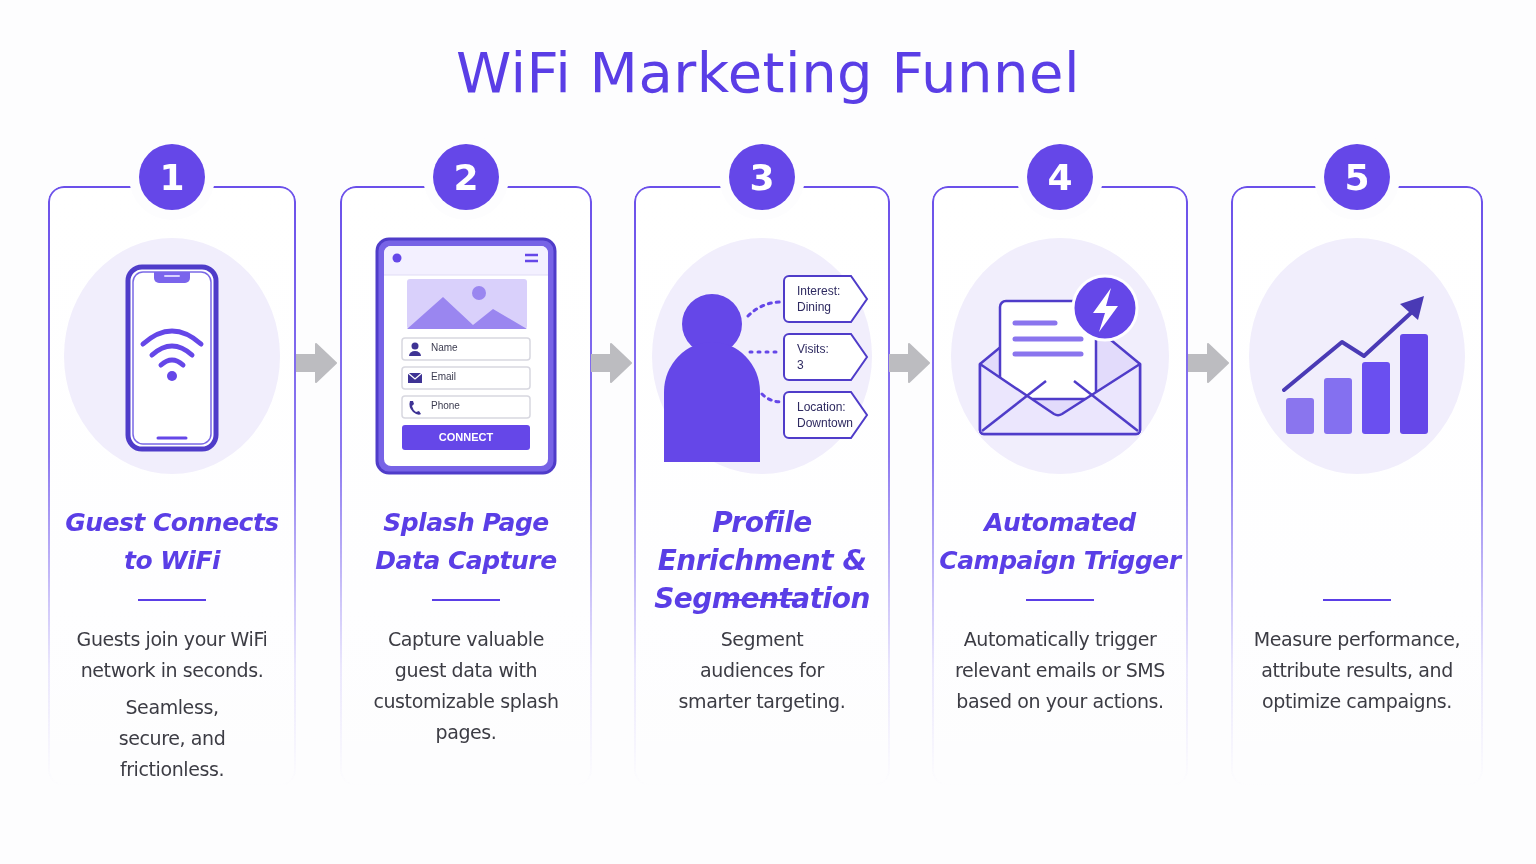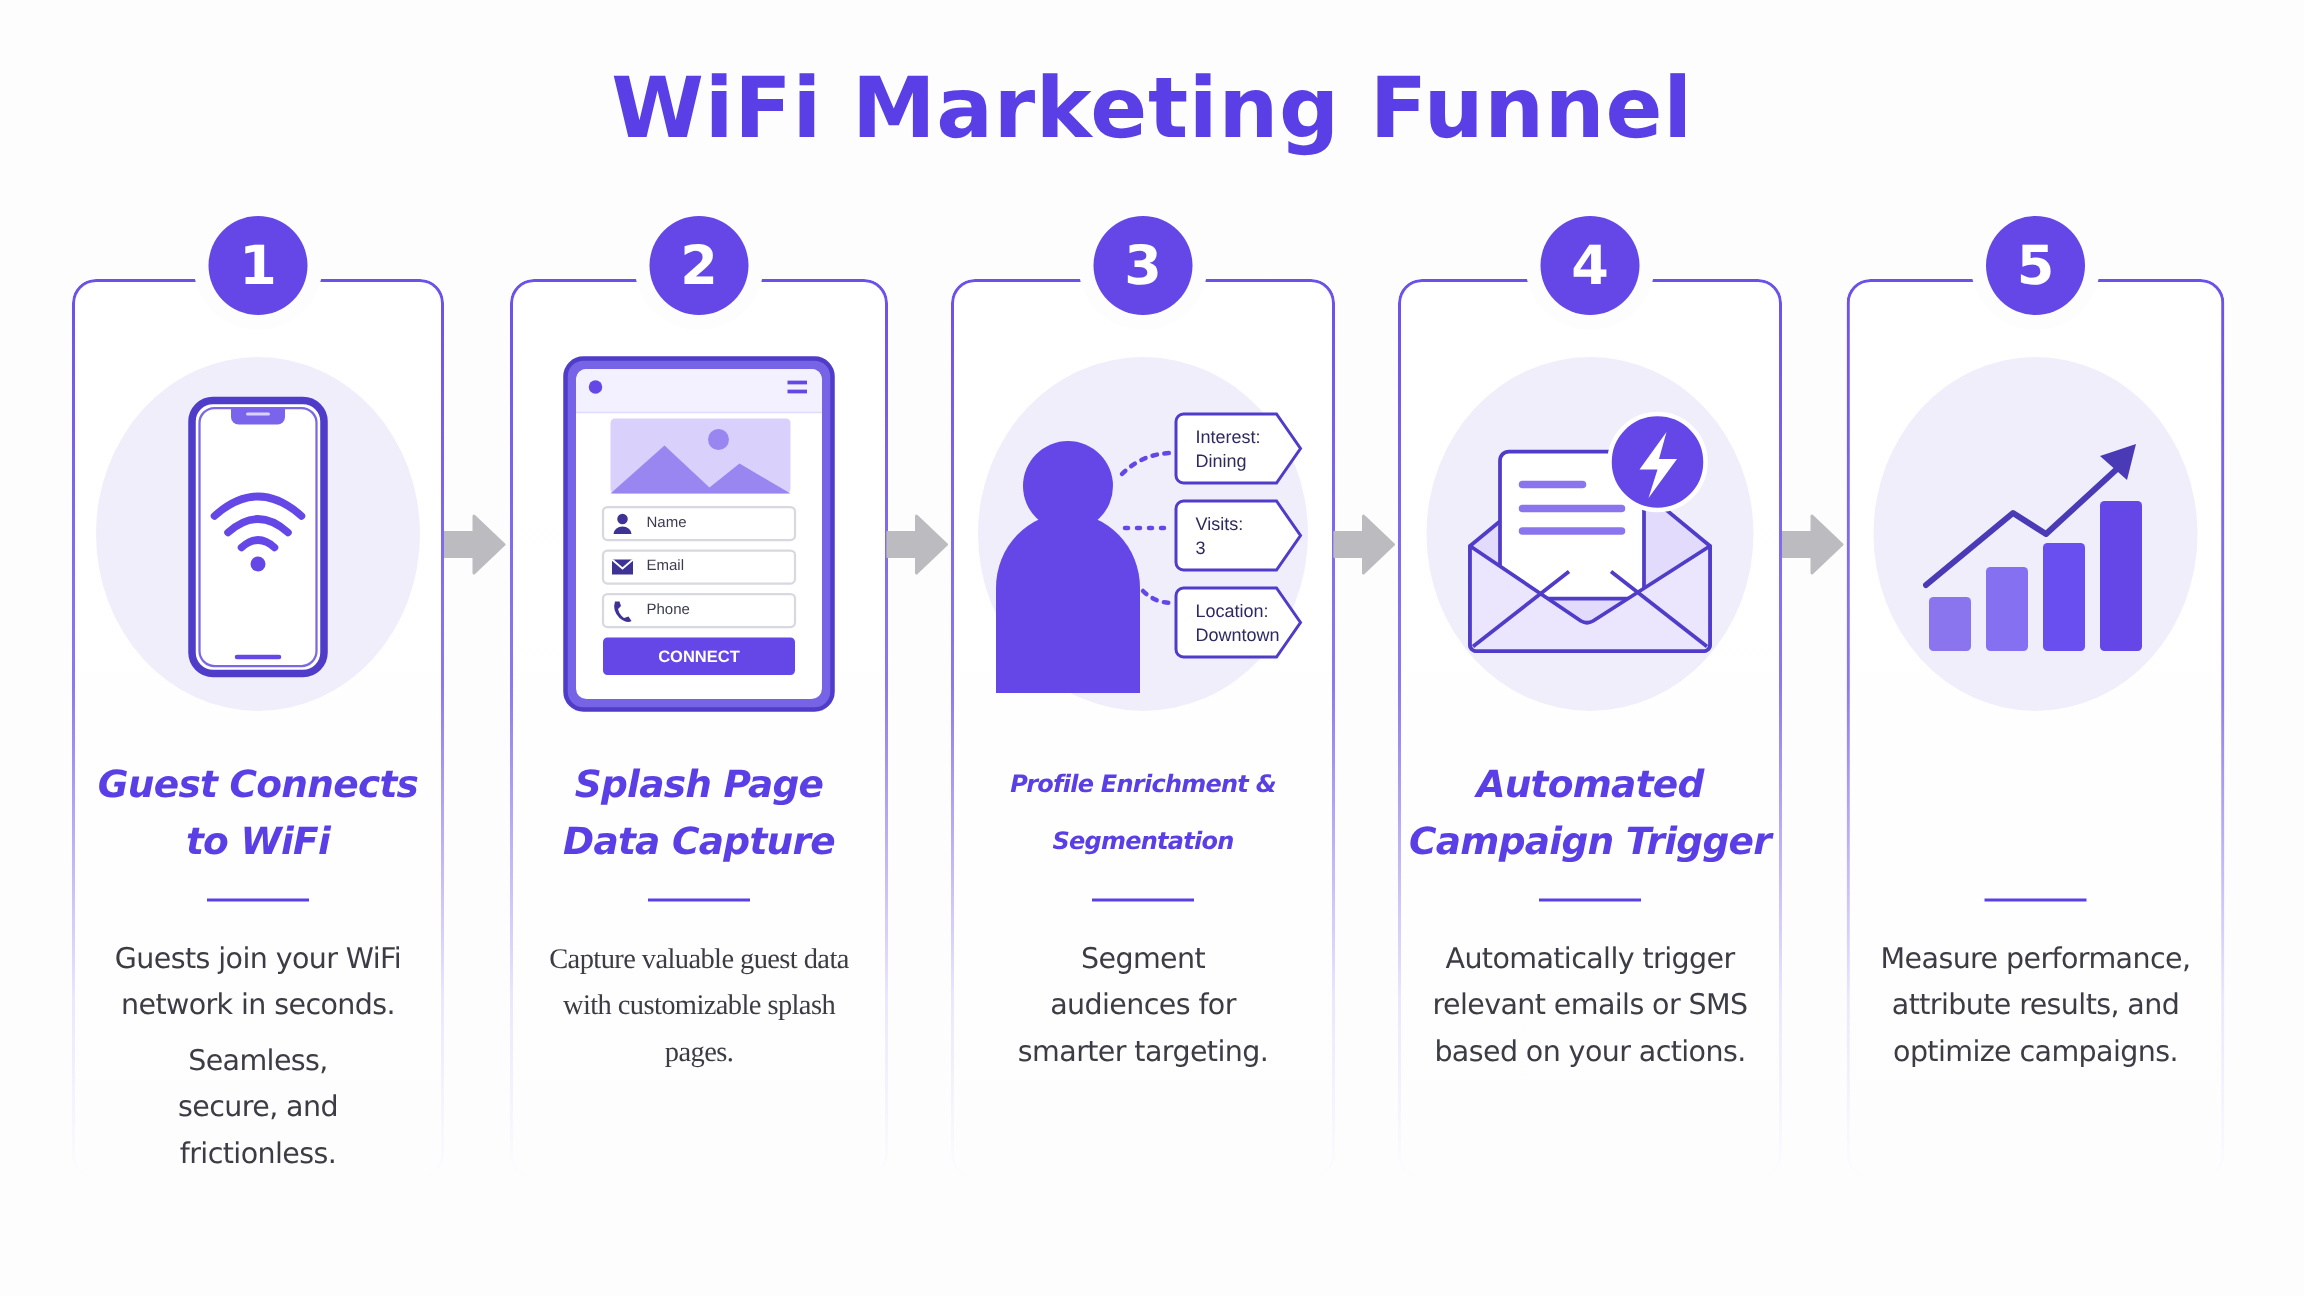--- a/index.html
+++ b/index.html
@@ -8,21 +8,21 @@
     background: #fdfdfe;
     font-family: "Liberation Sans", "DejaVu Sans", sans-serif;
     position: relative;
     color: #3a3a40;
   }
   .title {
     position: absolute;
     left: 0; top: 40px; width: 1536px;
     text-align: center;
     font-family: "DejaVu Sans", sans-serif;
-    font-weight: bold;
+    font-weight: normal;
     font-size: 56px;
     letter-spacing: 0.5px;
     color: #5a3ee6;
   }
   .card {
     position: absolute;
     top: 186px;
     height: 600px;
     border-radius: 16px;
     background: linear-gradient(#ffffff, #fefeff 70%, rgba(255,255,255,0));
@@ -166,21 +166,21 @@
     <text x="57" y="137" dy="7" font-family="Liberation Sans, sans-serif" font-size="10" fill="#3c3c50">Email</text>
     <text x="57" y="166" dy="7" font-family="Liberation Sans, sans-serif" font-size="10" fill="#3c3c50">Phone</text>
     <text x="92" y="205" text-anchor="middle" font-family="Liberation Sans, sans-serif" font-weight="bold" font-size="11" fill="#ffffff">CONNECT</text>
   </svg>
   <div class="card-title">
     <div>Splash Page</div>
     <div>Data Capture</div>
   </div>
   <div class="divider"></div>
   <div class="desc">
-    <p style="padding:0 24px;font-family:Liberation Serif, serif;">Capture valuable guest data with customizable splash pages.</p>
+    <p style="padding:0 24px;">Capture valuable guest data with customizable splash pages.</p>
   </div>
 </div>
 
 <svg class="arrow" style="left:591px;" viewBox="0 0 42 42">
   <path d="M0 13 h20 v-11 l20 19 l-20 19 v-11 h-20z" fill="#bcbcc0" stroke="#bcbcc0" stroke-width="2" stroke-linejoin="round"></path>
 </svg>
 
 <div class="card" style="left:634px; width:256px;">
   <div class="badge">3</div>
   <div class="icon-circle" style="width:220px;"></div>
@@ -193,21 +193,21 @@
     <path d="M137 4 h62 l16 23 l-16 23 h-62 a5 5 0 0 1 -5 -5 v-36 a5 5 0 0 1 5 -5z" fill="#ffffff" stroke="#4f3cc9" stroke-width="2"></path>
     <path d="M137 62 h62 l16 23 l-16 23 h-62 a5 5 0 0 1 -5 -5 v-36 a5 5 0 0 1 5 -5z" fill="#ffffff" stroke="#4f3cc9" stroke-width="2"></path>
     <path d="M137 120 h62 l16 23 l-16 23 h-62 a5 5 0 0 1 -5 -5 v-36 a5 5 0 0 1 5 -5z" fill="#ffffff" stroke="#4f3cc9" stroke-width="2"></path>
     <text x="145" y="23" font-family="Liberation Sans, sans-serif" font-size="12" fill="#2e2a60">Interest:</text>
     <text x="145" y="39" font-family="Liberation Sans, sans-serif" font-size="12" fill="#2e2a60">Dining</text>
     <text x="145" y="81" font-family="Liberation Sans, sans-serif" font-size="12" fill="#2e2a60">Visits:</text>
     <text x="145" y="97" font-family="Liberation Sans, sans-serif" font-size="12" fill="#2e2a60">3</text>
     <text x="145" y="139" font-family="Liberation Sans, sans-serif" font-size="12" fill="#2e2a60">Location:</text>
     <text x="145" y="155" font-family="Liberation Sans, sans-serif" font-size="12" fill="#2e2a60">Downtown</text>
   </svg>
-  <div class="card-title" style="font-size:16px;">
+  <div class="card-title" style="font-size:28px;">
     <div>Profile Enrichment &amp;</div>
     <div>Segmentation</div>
   </div>
   <div class="divider"></div>
   <div class="desc">
     <p style="padding:0 40px;">Segment audiences for smarter targeting.</p>
   </div>
 </div>
 
 <svg class="arrow" style="left:889px;" viewBox="0 0 42 42">

